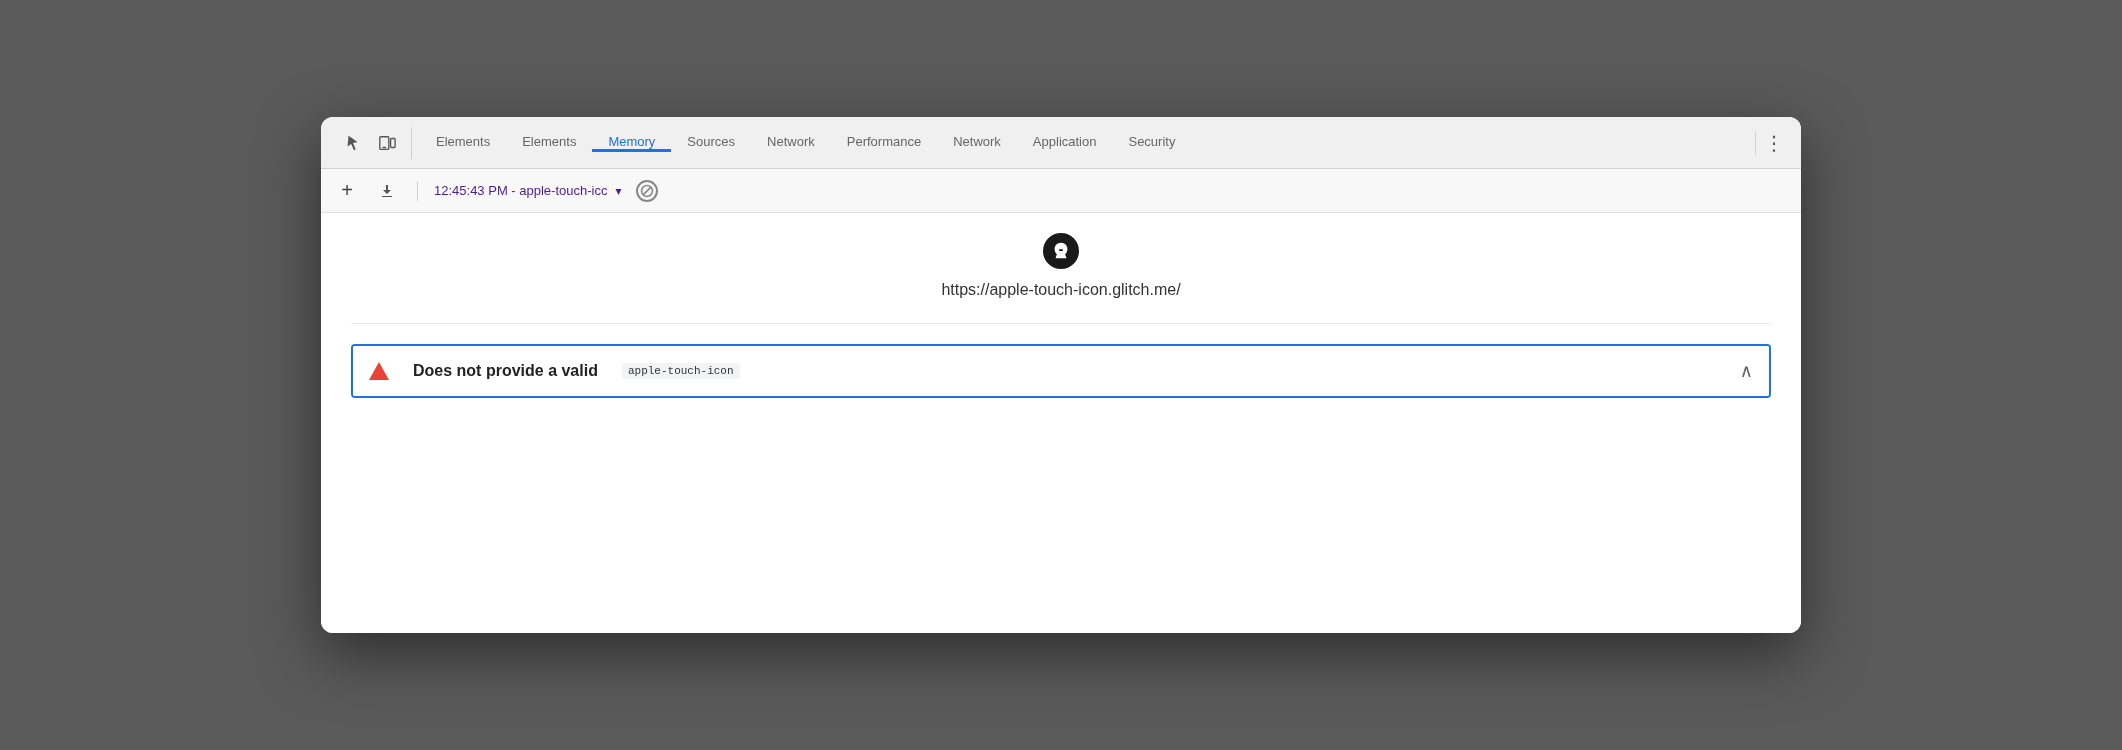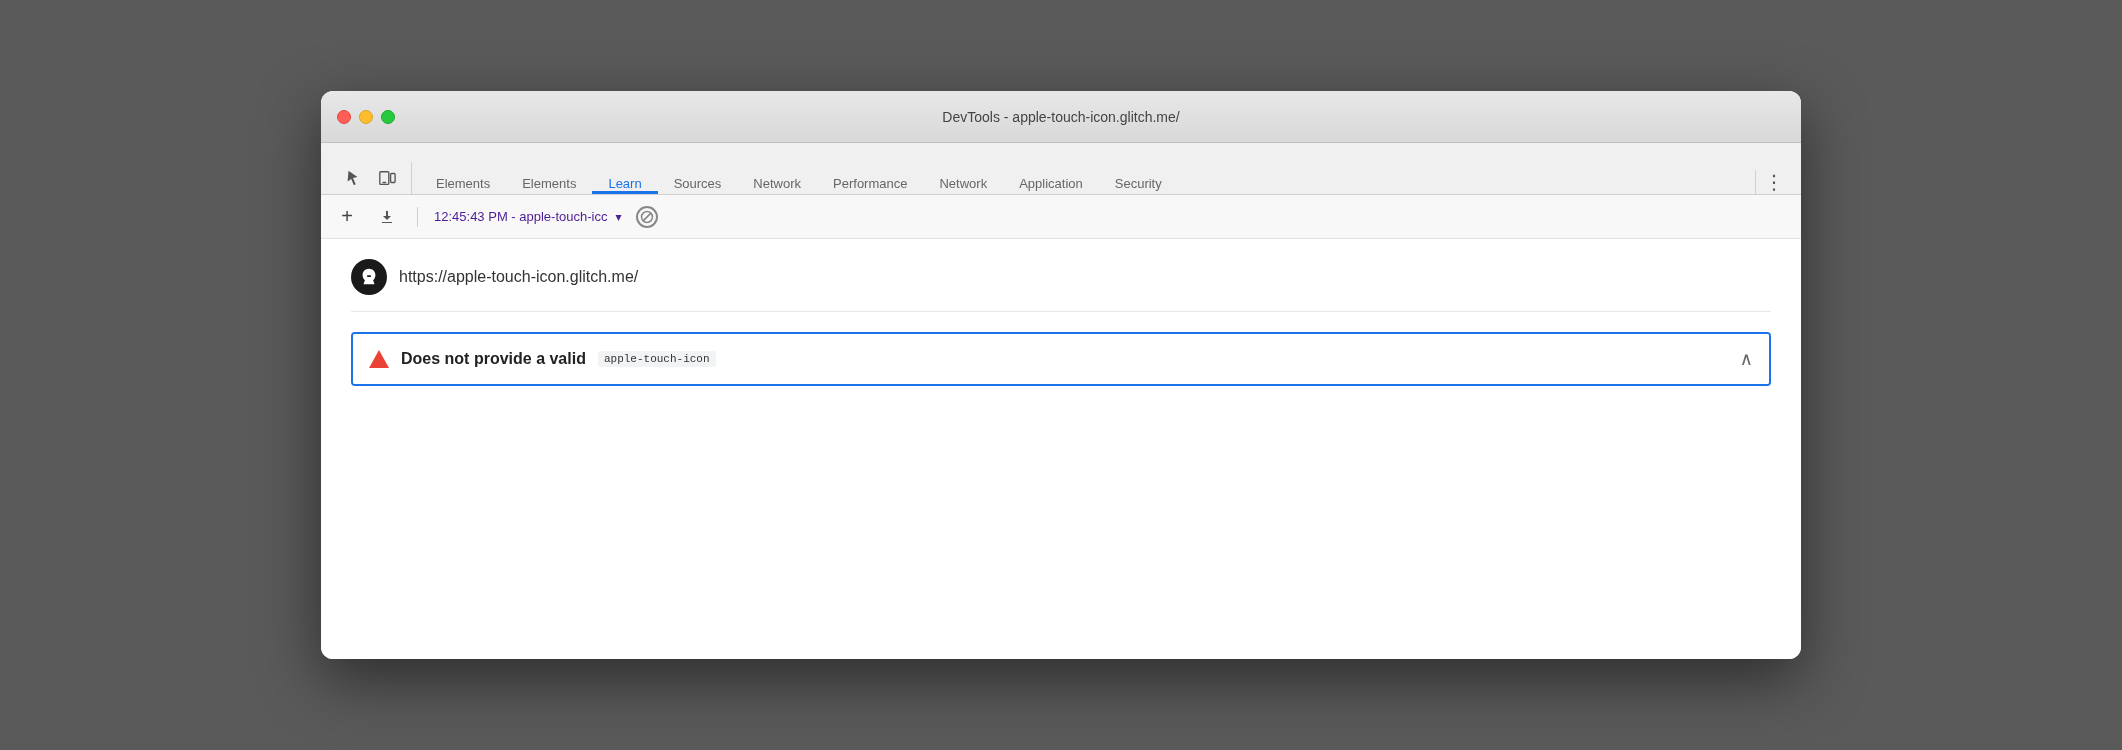--- a/index.html
+++ b/index.html
@@ -54,21 +54,21 @@
       font-size: 14px;
       color: #444;
       font-weight: 500;
     }
 
     
     .devtools-toolbar {
       background: #f0f0f0;
       border-bottom: 1px solid #d0d0d0;
       display: flex;
-      align-items: flex-end;
+      align-items: center;
       height: 52px;
       padding: 0 8px;
     }
 
     .toolbar-icons {
       display: flex;
       align-items: center;
       gap: 2px;
       padding: 0 8px;
       border-right: 1px solid #d0d0d0;
@@ -164,22 +164,23 @@
       background: white;
       padding: 20px 30px;
       min-height: 420px;
     }
 
     .url-bar {
       display: flex;
       align-items: center;
       gap: 12px;
       margin-bottom: 20px;
-      padding-bottom: 16px;
+      padding-bottom: 24px;
       border-bottom: 1px solid #e8e8e8;
+      flex-direction: column;
     }
 
     .site-icon {
       width: 36px;
       height: 36px;
       border-radius: 50%;
       background: #1a1a1a;
       display: flex;
       align-items: center;
       justify-content: center;
@@ -210,21 +211,21 @@
       align-items: center;
       justify-content: space-between;
       padding: 14px 16px;
       background: white;
       cursor: pointer;
     }
 
     .warning-title {
       display: flex;
       align-items: center;
-      gap: 12px;
+      gap: 24px;
       font-size: 16px;
       color: #333;
     }
 
     .warning-triangle {
       width: 0;
       height: 0;
       border-left: 10px solid transparent;
       border-right: 10px solid transparent;
       border-bottom: 18px solid #ea4335;
@@ -279,28 +280,20 @@
       color: #555;
       letter-spacing: 1px;
       cursor: pointer;
     }
   </style>
 </head>
 <body>
 
 <div class="window">
 
-  <div class="title-bar">
-    <div class="traffic-lights">
-      <div class="traffic-light tl-close"></div>
-      <div class="traffic-light tl-minimize"></div>
-      <div class="traffic-light tl-maximize"></div>
-    </div>
-    <span class="title-text">DevTools - apple-touch-icon.glitch.me/</span>
-  </div>
 
   <div class="devtools-toolbar">
     <div class="toolbar-icons">
 
       <div class="toolbar-icon-btn">
         <svg viewBox="0 0 20 20" xmlns="http://www.w3.org/2000/svg">
           <path d="M5 2l10 7-5 1 3 7-2 1-3-7-4 3z"></path>
         </svg>
       </div>
 
@@ -314,21 +307,21 @@
     </div>
 
     <div class="tabs">
       <div class="tab">
         <span>Elements</span>
       </div>
       <div class="tab">
         <span>Elements</span>
       </div>
       <div class="tab active">
-        <span>Learn</span>
+        <span>Memory</span>
       </div>
       <div class="tab">
         <span>Sources</span>
       </div>
       <div class="tab">
         <span>Network</span>
       </div>
       <div class="tab">
         <span>Performance</span>
       </div>

